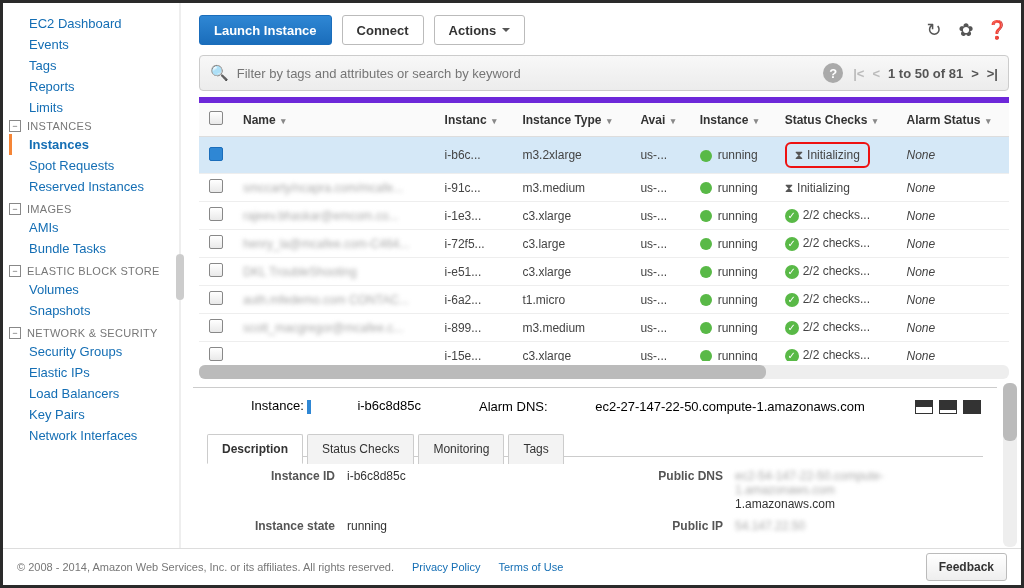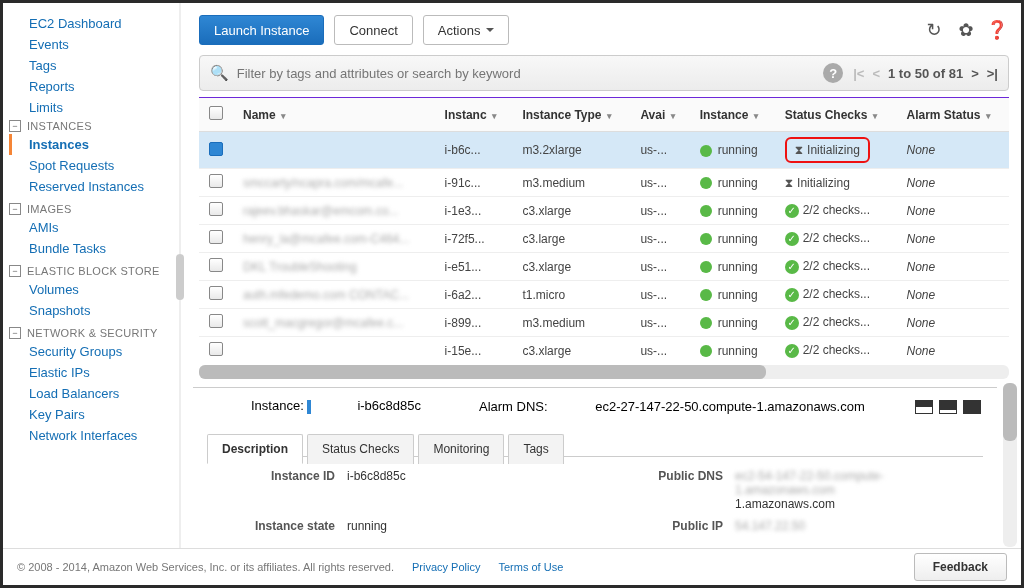--- a/index.html
+++ b/index.html
@@ -12,35 +12,35 @@
 .sidebar .item { padding: 3px 4px 3px 20px; color: #146eb4; cursor: pointer; }
 .sidebar .item.top { padding-left: 20px; }
 .sidebar .item.active { color: #146eb4; font-weight: bold; border-left: 3px solid #f58536; padding-left: 17px; margin-left: 0; }
 
 .sidebar-divider { width: 14px; flex-shrink: 0; display: flex; align-items: center; justify-content: center; position: relative; }
 .sidebar-divider .track { position: absolute; top: 0; bottom: 0; left: 6px; width: 2px; background: #eee; }
 .sidebar-divider .grip { width: 8px; height: 46px; background: #ccc; border-radius: 4px; z-index: 1; }
 
 .content { flex: 1; display: flex; flex-direction: column; min-width: 0; }
 .toolbar { display: flex; align-items: center; padding: 12px 12px 10px 12px; gap: 10px; }
-.btn { display: inline-flex; align-items: center; height: 30px; padding: 0 14px; font-size: 13px; border-radius: 3px; border: 1px solid #bbb; background: #fff; cursor: pointer; font-weight: normal; color: #333; }
+.btn { display: inline-flex; align-items: center; height: 30px; padding: 0 14px; font-size: 13px; border-radius: 3px; border: 1px solid #bbb; background: #fff; cursor: pointer; font-weight: bold; color: #333; }
 .btn.primary { background: #0073bb; background: linear-gradient(#2f87d4, #1a6dbb); border-color: #1a6dbb; color: #fff; }
 .btn .caret { border: 4px solid transparent; border-top-color: #555; margin-left: 6px; margin-top: 4px; }
 .toolbar .spacer { flex: 1; }
 .tool-icon { width: 22px; height: 22px; display: flex; align-items: center; justify-content: center; color: #555; cursor: pointer; font-size: 18px; }
 
 .search-bar { margin: 0 12px 6px 12px; background: #f4f4f4; background: linear-gradient(#f8f8f8,#ececec); border: 1px solid #ccc; border-radius: 4px; display: flex; align-items: center; height: 36px; padding: 0 10px; }
 .search-bar .mag { color: #888; font-size: 15px; margin-right: 8px; }
 .search-bar input { flex: 1; border: none; background: transparent; outline: none; font-size: 13px; color: #444; }
 .search-bar .help { width: 20px; height: 20px; border-radius: 50%; background: #aaa; color: #fff; font-size: 13px; font-weight: bold; display: flex; align-items: center; justify-content: center; margin-right: 10px; }
 .pager { display: flex; align-items: center; gap: 8px; color: #555; font-size: 13px; }
 .pager span.nav { cursor: pointer; font-weight: bold; }
 .pager span.nav.dis { color: #bbb; cursor: default; }
 
-.table-wrap { flex: 1; overflow: auto; margin: 0 12px; border-top: 1px solid #6d28d9; position: relative; }
+.table-wrap { flex: 1; overflow: auto; margin: 0 12px; border-top: 6px solid #6d28d9; position: relative; }
 .tbl { width: 100%; border-collapse: collapse; font-size: 12px; }
 .tbl th { text-align: left; font-weight: bold; color: #333; padding: 8px 10px; background: #fafafa; border-bottom: 1px solid #ddd; white-space: nowrap; position: sticky; top: 0; }
 .tbl th .sort { color: #888; font-size: 9px; margin-left: 2px; }
 .tbl td { padding: 5px 10px; border-bottom: 1px solid #eee; white-space: nowrap; color: #444; }
 .tbl tr.sel td { background: #d5e8f7; }
 .tbl tr.sel + tr td { }
 .chk { width:14px; height:14px; border: 1px solid #888; border-radius: 2px; background: linear-gradient(#fff,#e9e9e9); display: inline-block; }
 .chk.on { background: #2f87d4; border-color: #1a6dbb; }
 .dot { width: 12px; height: 12px; border-radius: 50%; display: inline-block; vertical-align: middle; margin-right: 6px; }
 .dot.green { background: #59b947; }
@@ -69,21 +69,21 @@
 .kv .row { display: flex; width: 50%; margin-bottom: 8px; }
 .kv .k { width: 140px; text-align: right; color: #555; font-weight: bold; padding-right: 12px; }
 .kv .v { color: #333; flex:1; }
 
 .vscroll { width: 14px; flex-shrink:0; background: #eee; position: relative; margin: 4px 4px 4px 0; border-radius: 6px; }
 .vscroll .thumb { position:absolute; left:0; right:0; top:0; height:35%; background:#bbb; border-radius:6px; }
 
 .footer { height: 37px; border-top: 1px solid #ddd; display: flex; align-items: center; padding: 0 14px; font-size: 11px; color: #777; background: #fff; position: absolute; bottom: 0; left:0; right:0; }
 .footer .link { color: #146eb4; margin-left: 18px; cursor: pointer; }
 .footer .sp { flex:1; }
-.footer .fb-btn { border: 1px solid #bbb; background: linear-gradient(#fff,#eee); padding: 6px 18px; border-radius: 3px; font-size: 12px; color: #333; font-weight: bold; cursor: pointer; }
+.footer .fb-btn { border: 1px solid #bbb; background: linear-gradient(#fff,#eee); padding: 6px 12px; border-radius: 3px; font-size: 12px; color: #333; font-weight: bold; cursor: pointer; }
 </style>
 </head>
 <body>
 
 <div class="main-wrap">
   <div class="sidebar" id="sidebar">
       <div class="item top">EC2 Dashboard</div>
       <div class="item top">Events</div>
       <div class="item top">Tags</div>
       <div class="item top">Reports</div>

